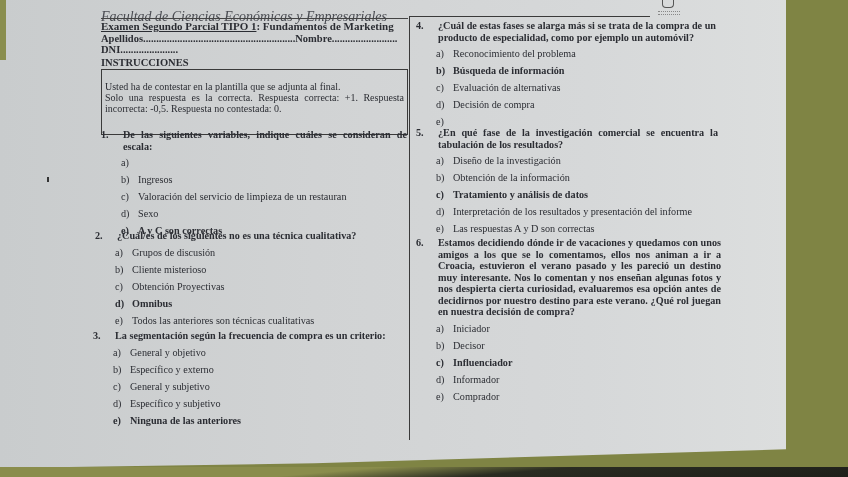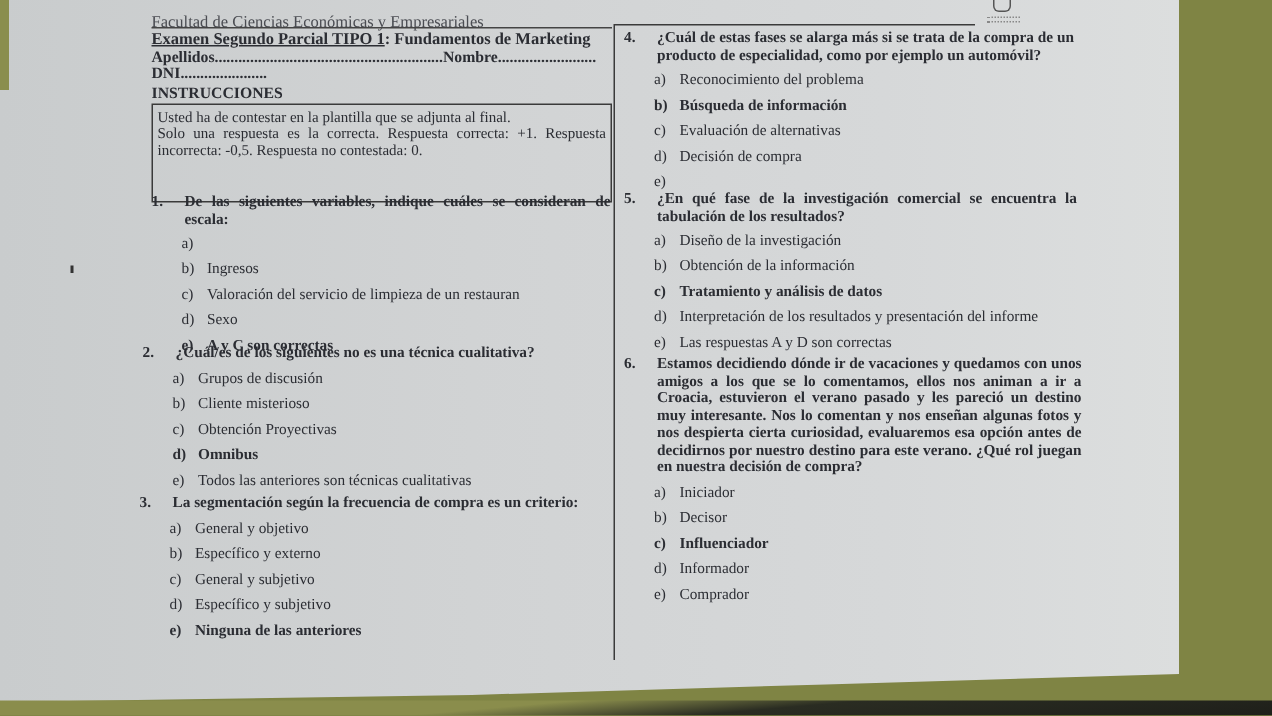--- a/index.html
+++ b/index.html
@@ -17,31 +17,31 @@
   .paper {
     position: absolute; left: 0; top: 0;
     width: 786px; height: 468px;
     background: linear-gradient(90deg, #c9cccd 0%, #d1d3d4 40%, #d6d8d9 75%, #dcdede 100%);
     clip-path: polygon(0 0, 100% 0, 100% 96%, 70% 97.5%, 40% 99%, 0 100%);
   }
   .paper-left-edge {
     position: absolute; left: 0; top: 0; width: 6px; height: 60px;
     background: #8a8e4e;
   }
-  .header-line { position: absolute; left: 101px; top: 9px; font-size: 11px; color: #4a4c52; }
+  .header-line { position: absolute; left: 101px; top: 9px; font-size: 14px; font-style: italic; color: #4a4c52; }
   .exam-title {
     position: absolute; left: 101px; top: 18px; font-size: 11px; font-weight: bold;
     border-top: 1px solid #444; width: 307px; padding-top: 1px;
   }
   .exam-title .u { text-decoration: underline; }
   .field-line { position: absolute; left: 101px; font-size: 10.5px; font-weight: bold; }
   .instructions-title { position: absolute; left: 101px; top: 57px; font-size: 10.5px; font-weight: bold; }
   .instructions-box {
     position: absolute; left: 101px; top: 69px; width: 307px; height: 66px;
-    border: 1px solid #3a3a3a; padding: 3px 3px; font-size: 10px; line-height: 11px;
+    border: 1px solid #3a3a3a; padding: 11px 3px; font-size: 10px; line-height: 11px;
   }
   .instructions-box .b { font-weight: bold; font-size: 10.5px; }
   .instructions-box .just { text-align: justify; text-align-last: left; }
   .divider-v {
     position: absolute; left: 409px; top: 16px; width: 1px; height: 424px; background: #3a3a3a;
   }
   .divider-top {
     position: absolute; left: 410px; top: 16px; width: 240px; height: 1px; background: #3a3a3a;
   }
   .logo { position: absolute; left: 658px; top: 0px; width: 22px; height: 18px; }

